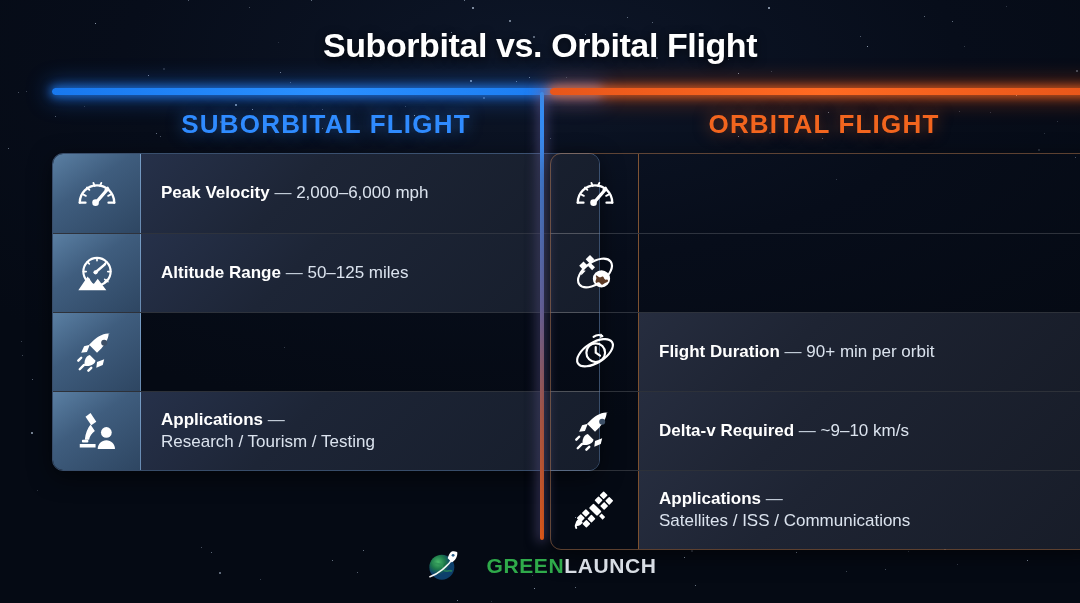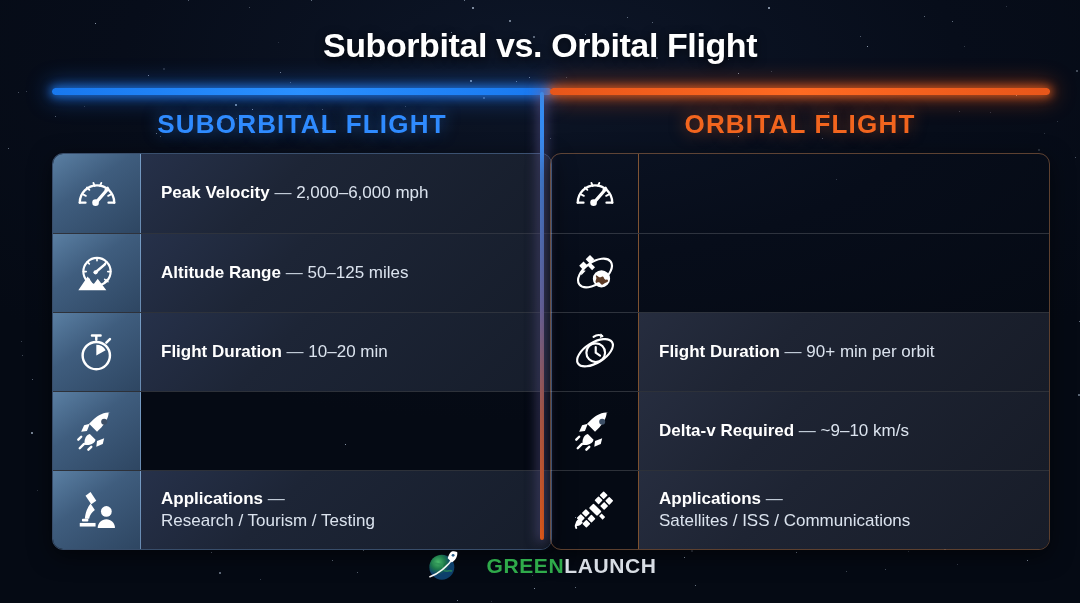--- a/index.html
+++ b/index.html
@@ -34,21 +34,21 @@
     font-weight: 700;
     letter-spacing: -0.4px;
     color: #ffffff;
     text-shadow: 0 2px 10px rgba(0,0,0,.7);
   }
 
   
   .col {
     position: absolute;
     top: 88px;
-    width: 500px;
+    width: 548px;
   }
   .col.left  { left: 52px; }
   .col.right { left: 550px; }
 
   .accent-bar {
     height: 7px;
     border-radius: 4px;
     margin-bottom: 14px;
   }
   .accent-bar.blue {
@@ -293,33 +293,20 @@
       <path d="M6 56l13-19 8 11 6-8 12 16z" fill="#fff" stroke="none"></path>
       <path d="M45 40l-4 5h8z" fill="#fff" stroke="none"></path>
     </svg>
           </div>
           <div class="text-cell">
             <div class="line"><span class="lbl">Altitude Range</span> <span class="dash">—</span> <span class="val">50–125 miles</span></div>
           </div>
         </div>
         <div class="row">
           <div class="icon-cell">
-            <svg viewBox="0 0 64 64" fill="none" stroke="#fff" stroke-width="3.4" stroke-linecap="round">
-      <circle cx="31" cy="37" r="19"></circle>
-      <path d="M25 9h12M31 9v6"></path>
-      <path d="M45 19l5-5"></path>
-      <path d="M31 37V22a15 15 0 0 1 13 7.5z" fill="#fff" stroke="none"></path>
-    </svg>
-          </div>
-          <div class="text-cell">
-            <div class="line"><span class="lbl">Flight Duration</span> <span class="dash">—</span> <span class="val">10–20 min</span></div>
-          </div>
-        </div>
-        <div class="row">
-          <div class="icon-cell">
             <svg viewBox="0 0 64 64" fill="#fff">
       <path d="M54 6c-10-1-20 3-27 10l-6 6 11 11 6-6c7-7 11-17 10-21z"></path>
       <circle cx="42" cy="19" r="4.2" fill="#3d4f66"></circle>
       <path d="M22 22l-8 2-4 9 8-1z"></path>
       <path d="M42 42l-2 8-9 4 1-8z"></path>
       <path d="M22 36c-4 1-6 4-7 8-1 4 0 7 0 7s3 1 7 0c4-1 7-3 8-7z"></path>
       <g stroke="#fff" stroke-width="3.4" stroke-linecap="round" fill="none">
         <path d="M8 56l6-6M6 44l4-4M20 58l4-4"></path>
       </g>
     </svg>

